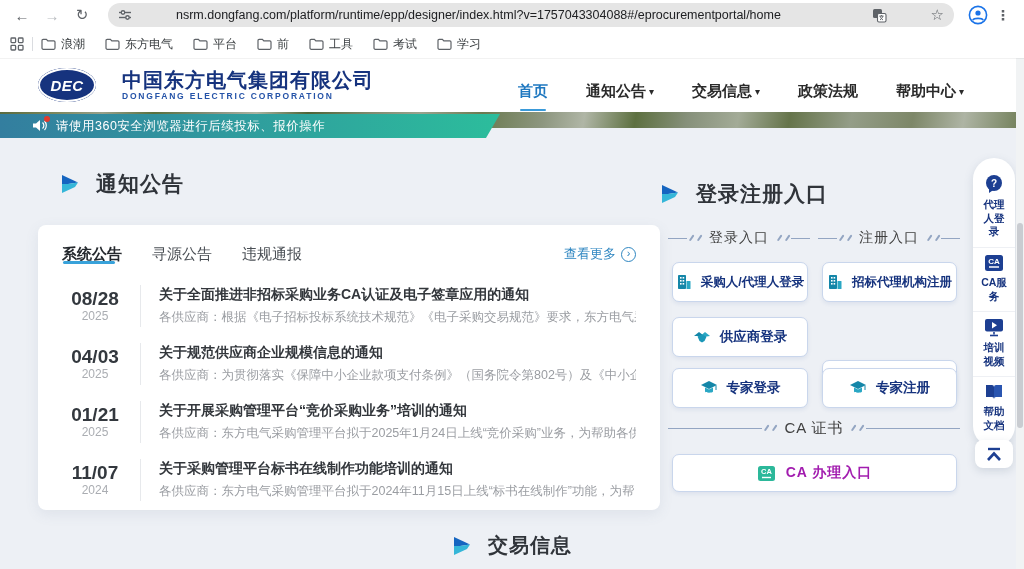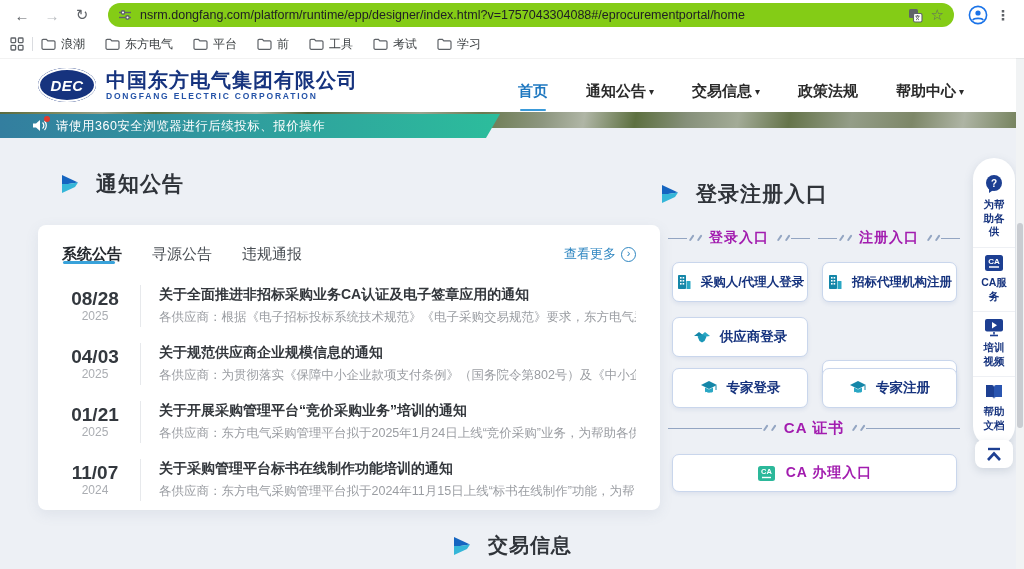--- a/index.html
+++ b/index.html
@@ -3,36 +3,36 @@
 <meta charset="utf-8">
 <style>
   * { margin:0; padding:0; box-sizing:border-box; }
   html,body { width:1024px; height:569px; overflow:hidden; }
   body { font-family:"Liberation Sans","DejaVu Sans",sans-serif; background:#edf0f5; position:relative; }
 
   
   .toolbar { position:absolute; top:0; left:0; width:1024px; height:30px; background:#ffffff; display:flex; align-items:center; padding:0 10px; z-index:40; }
   .nav-btn { width:24px; height:24px; display:flex; align-items:center; justify-content:center; color:#5f6368; font-size:15px; border-radius:50%; margin-right:6px; }
   .nav-btn.dim { color:#b8bbbf; }
-  .url-pill { flex:1; height:24px; background:#84cc16; border-radius:12px; display:flex; align-items:center; padding:0 10px; margin:0 8px; }
+  .url-pill { flex:1; height:24px; background:#e5e5e5; border-radius:12px; display:flex; align-items:center; padding:0 10px; margin:0 8px;gap:36px; }
   .url-text { flex:1; font-size:12.5px; color:#202124; white-space:nowrap; overflow:hidden; }
   .pill-ico { color:#5f6368; font-size:13px; margin-left:8px; display:flex; align-items:center; }
   .avatar-ico { margin:0 4px 0 6px; display:flex; }
   .menu-ico { color:#5f6368; font-size:14px; font-weight:bold; padding:0 4px; }
 
   .bookmarks { position:absolute; top:30px; left:0; width:1024px; height:28px; background:#ffffff; display:flex; align-items:center; padding:0 8px; z-index:40; box-shadow:0 1px 0 rgba(0,0,0,0.05); }
   .bm-sep { width:1px; height:14px; background:#dadce0; margin:0 8px; }
   .bm-item { display:flex; align-items:center; gap:5px; margin-right:20px; font-size:12px; color:#3c4043; }
   .folder-ico { display:flex; }
 
   
   .page { position:absolute; top:58px; left:0; width:1024px; height:511px; background:#edf0f5; overflow:hidden; }
 
   .site-header { position:absolute; top:0; left:0; width:1024px; height:54px; background:#ffffff; display:flex; align-items:center; z-index:5; }
-  .logo-wrap { display:flex; align-items:center; margin-left:38px; gap:10px; }
+  .logo-wrap { display:flex; align-items:center; margin-left:38px; gap:26px; }
   .dec-oval { width:58px; height:34px; background:#16337e; border-radius:50%; display:flex; align-items:center; justify-content:center; box-shadow:inset 0 0 0 2px #ffffff, inset 0 0 0 4px #16337e; }
   .dec-oval span { color:#ffffff; font-style:italic; font-weight:bold; font-size:15px; letter-spacing:0.5px; }
   .company-cn { font-size:20px; font-weight:bold; color:#16337e; letter-spacing:1px; line-height:1.1; }
   .company-en { font-size:8.5px; font-weight:bold; color:#2553a8; letter-spacing:1.8px; }
   .main-nav { display:flex; align-items:flex-end; gap:38px; margin-left:auto; margin-right:60px;margin-top:15px; }
   .nav-item { font-size:15px; font-weight:bold; color:#2b2b2b; display:flex; align-items:center; gap:3px; position:relative; padding-bottom:2px; }
   .nav-item .caret { font-size:10px; color:#2b2b2b; }
   .nav-item.active { color:#1f78c0; }
   .nav-item.active::after { content:""; position:absolute; left:2px; right:2px; bottom:-8px; height:2.5px; background:#3a9ad9; border-radius:2px; }
 
@@ -64,21 +64,21 @@
   .nr-y { font-size:12px; color:#aaadb2; }
   .nr-div { width:1px; height:42px; background:#e7e9ec; margin:0 18px 0 12px; flex-shrink:0; }
   .nr-body { flex:1; min-width:0; }
   .nr-title { font-size:14px; font-weight:bold; color:#33373c; white-space:nowrap; overflow:hidden; text-overflow:ellipsis; margin-bottom:5px; }
   .nr-desc { font-size:12.5px; color:#9a9da2; white-space:nowrap; overflow:hidden; }
 
   
   .group-head { display:flex; align-items:center; position:absolute; height:16px; }
   .g-line { flex:1; height:1px; background:#93a5c2; }
   .g-slash { width:7px; height:1.6px; background:#93a5c2; transform:rotate(-55deg); margin:0 0.5px; border-radius:1px; }
-  .g-text { font-size:14px; font-weight:bold; color:#a21caf; margin:0 6px; letter-spacing:1px; }
+  .g-text { font-size:14px; font-weight:normal; color:#404040; margin:0 6px; letter-spacing:1px; }
   .g-text.big { font-size:15px; }
 
   .login-btn { position:absolute; height:40px; background:#ffffff; border:1px solid #c9d6ec; border-radius:7px; box-shadow:0 2px 4px rgba(30,60,140,0.08); display:flex; align-items:center; justify-content:center; gap:9px; }
   .login-btn .lb-label { font-size:13.5px; font-weight:bold; color:#16337e; }
   .ca-btn { position:absolute; left:672px; top:396px; width:285px; height:38px; background:#ffffff; border:1px solid #c9d6ec; border-radius:7px; box-shadow:0 2px 4px rgba(30,60,140,0.08); display:flex; align-items:center; justify-content:center; gap:10px; }
   .ca-btn .lb-label { font-size:14px; font-weight:bold; color:#a21caf; letter-spacing:1px; }
 
   
   .rail { position:absolute; left:973px; top:100px; width:42px; background:#ffffff; border-radius:21px; box-shadow:0 3px 10px rgba(80,100,130,0.18); padding:10px 0 6px 0; z-index:10; }
   .rail-item { display:flex; flex-direction:column; align-items:center; padding:6px 0 8px 0; }
@@ -426,21 +426,21 @@
     <span class="lb-label">CA 办理入口</span>
   </div>
 
   <div class="rail">
     <div class="rail-item">
       <svg width="20" height="20" viewBox="0 0 20 20">
           <circle cx="10" cy="9" r="8" fill="#1d3f92"></circle>
           <polygon points="5,15 5,19 10,15.5" fill="#1d3f92"></polygon>
           <text x="10" y="12.5" font-family="Liberation Sans, sans-serif" font-size="10" font-weight="bold" fill="#ffffff" text-anchor="middle">?</text>
         </svg>
-      <span class="rail-label">为帮助各供</span>
+      <span class="rail-label">代理人登录</span>
     </div>
     <div class="rail-item">
       <svg width="20" height="18" viewBox="0 0 20 18">
           <rect x="1" y="1" width="18" height="16" rx="2.5" fill="#1d3f92"></rect>
           <text x="10" y="9.5" font-family="Liberation Sans, sans-serif" font-size="8" font-weight="bold" fill="#ffffff" text-anchor="middle">CA</text>
           <line x1="5" y1="13" x2="15" y2="13" stroke="#ffffff" stroke-width="1.5"></line>
         </svg>
       <span class="rail-label">CA服务</span>
     </div>
     <div class="rail-item">

